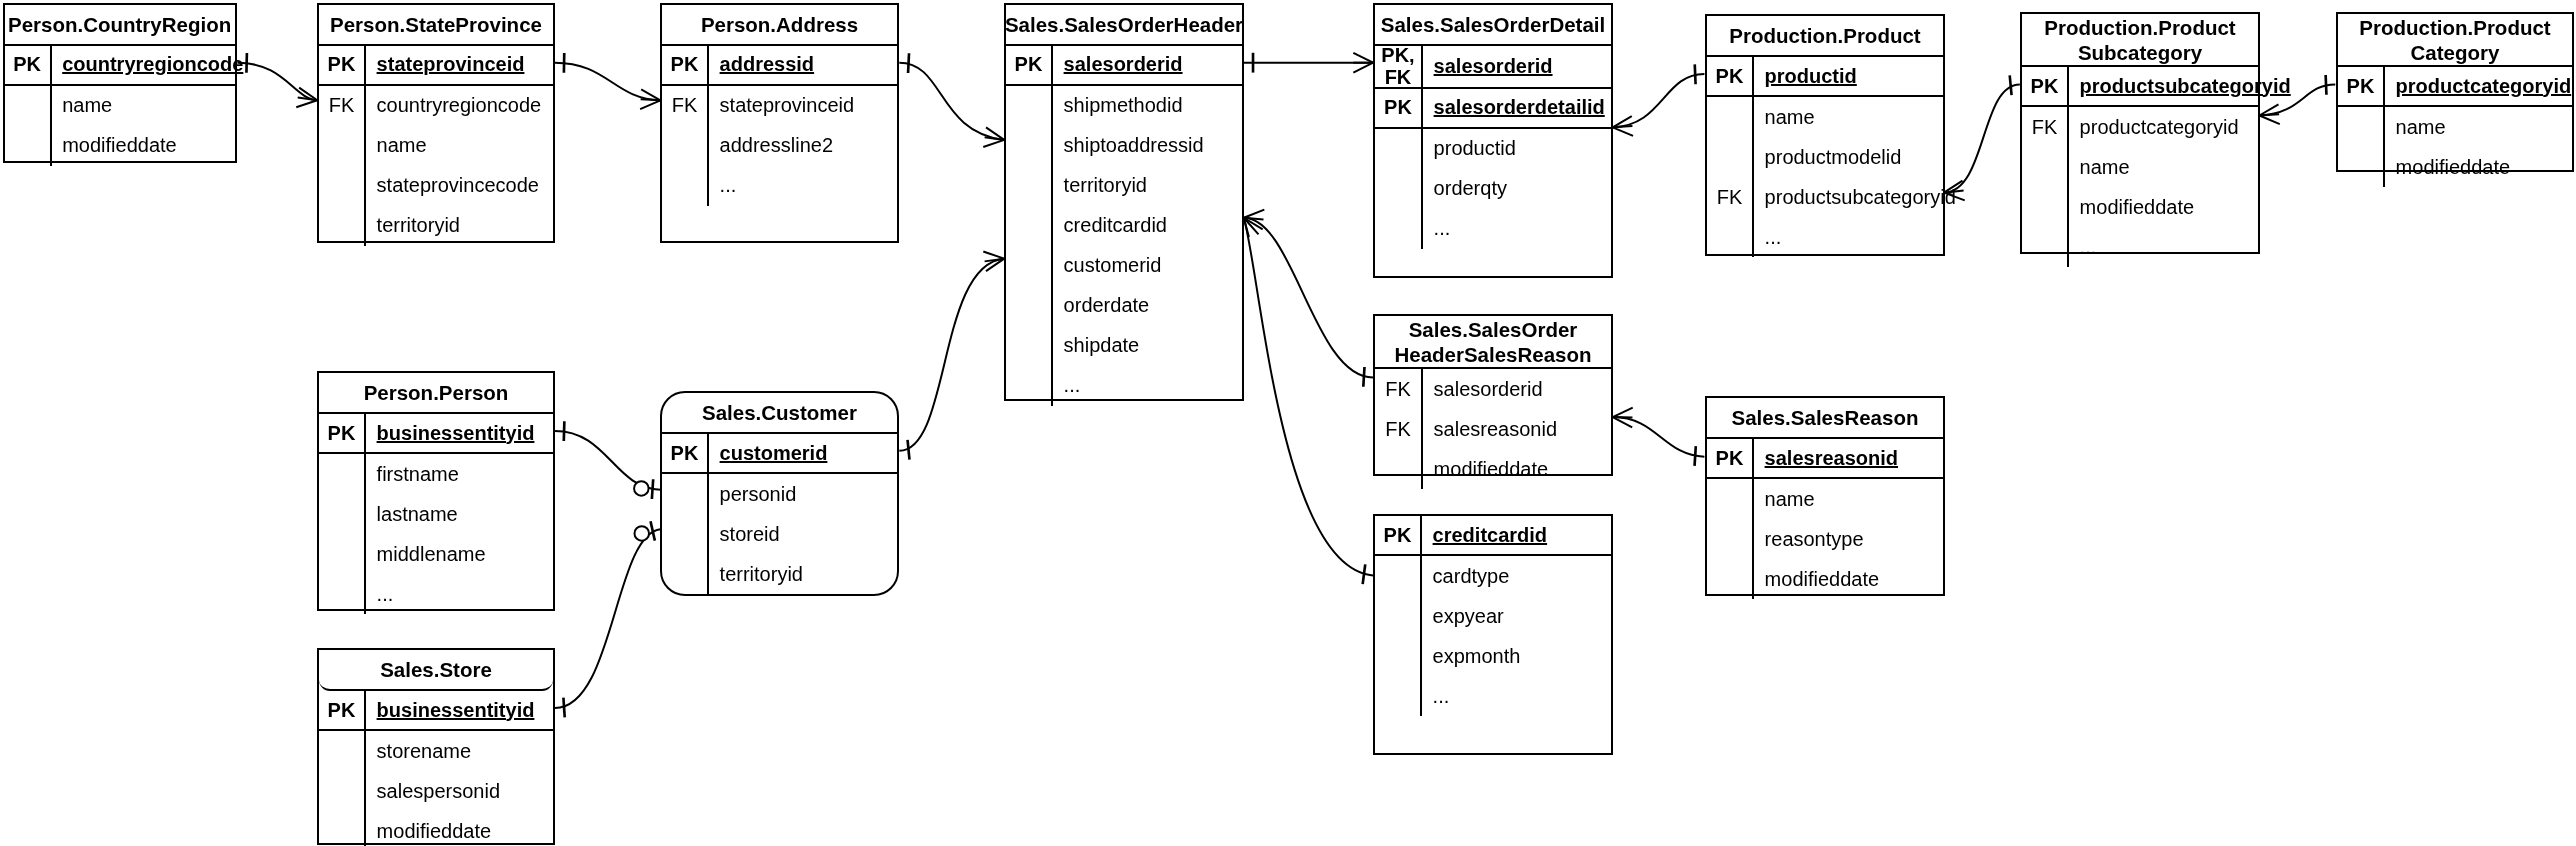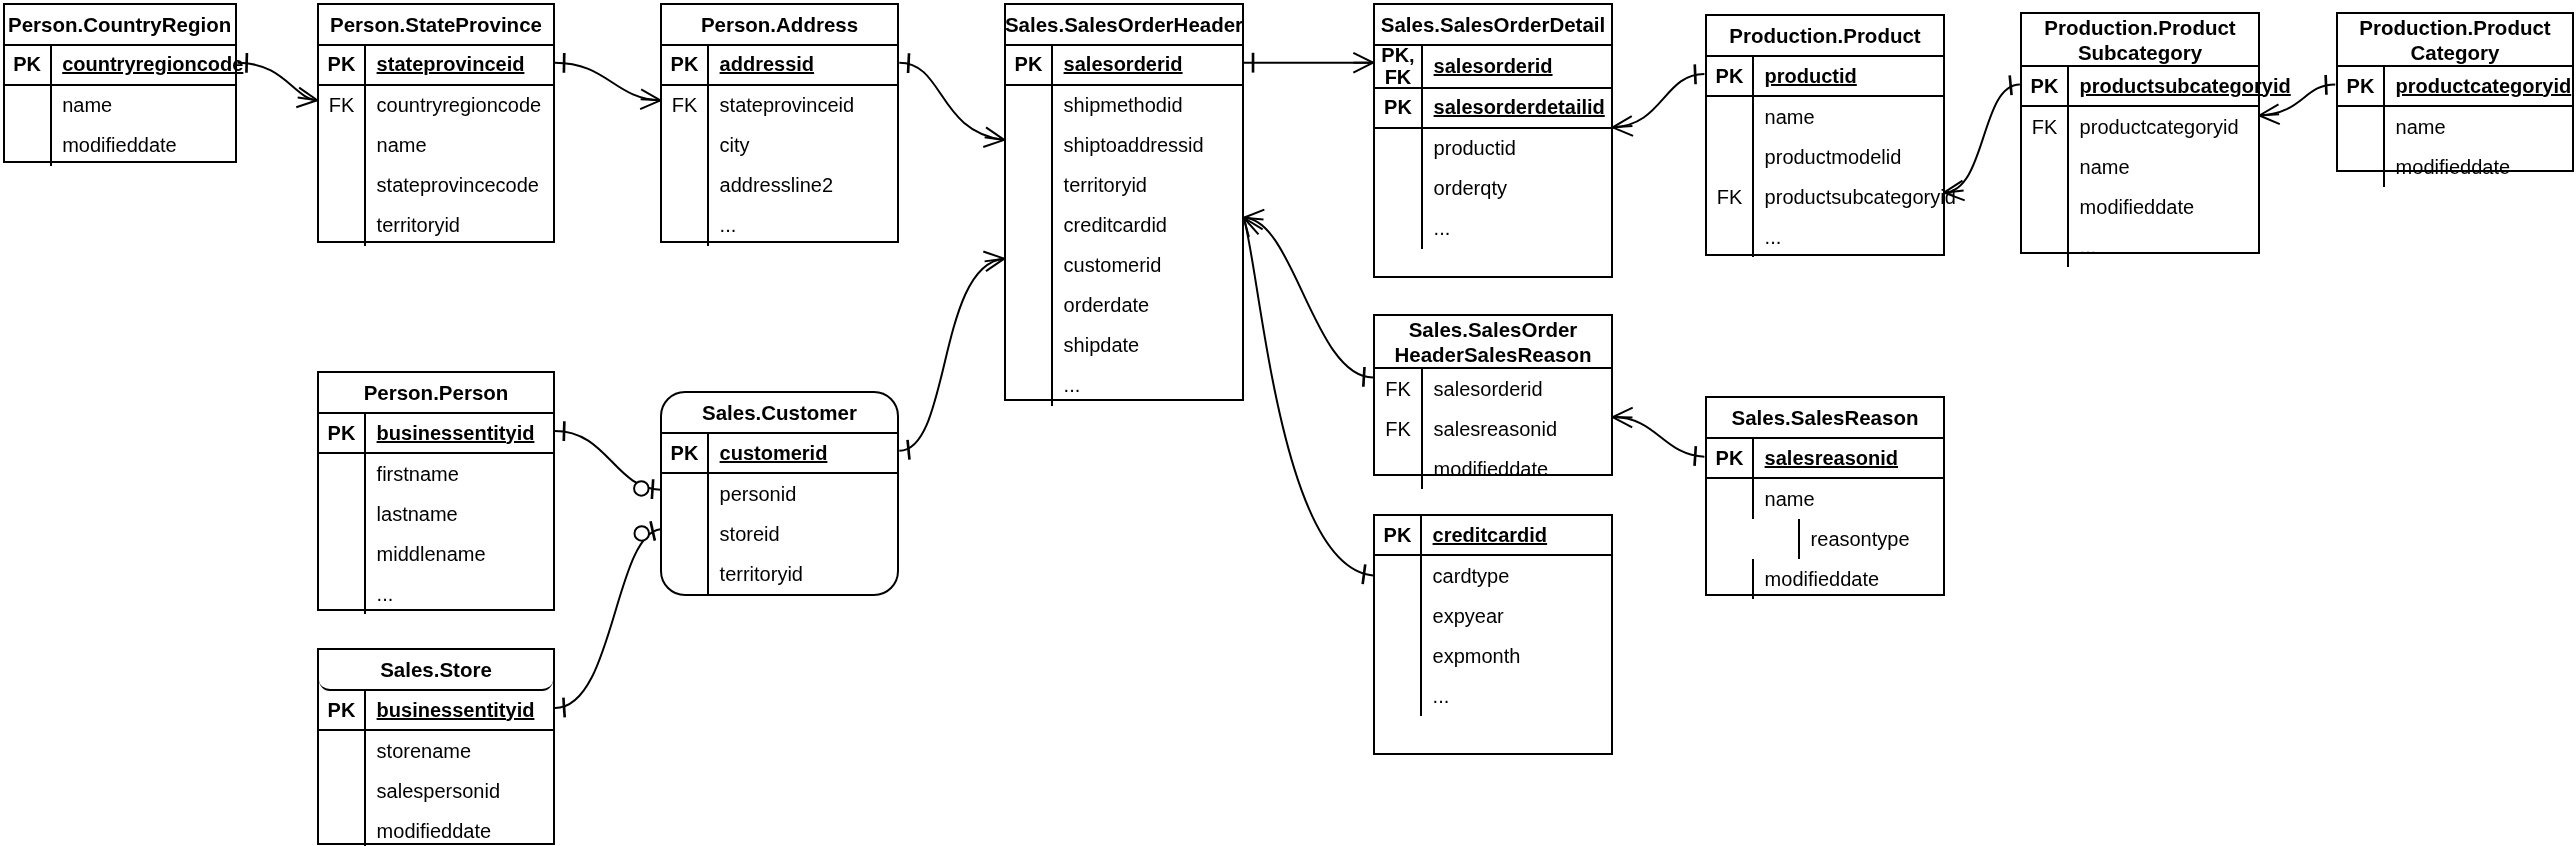--- a/index.html
+++ b/index.html
@@ -256,26 +256,20 @@
           <div class="attr-row" style="height: 40px;">
             <div class="key-cell fk" style="width: 45px;">
               <span>FK</span>
             </div>
             <div class="name-cell">stateprovinceid</div>
           </div>
           <div class="attr-row" style="height: 40px;">
             <div class="key-cell " style="width: 45px;">
               <span></span>
             </div>
-            <div class="name-cell">city</div>
-          </div>
-          <div class="attr-row" style="height: 40px;">
-            <div class="key-cell " style="width: 45px;">
-              <span></span>
-            </div>
             <div class="name-cell">addressline2</div>
           </div>
           <div class="attr-row" style="height: 40px;">
             <div class="key-cell " style="width: 45px;">
               <span></span>
             </div>
             <div class="name-cell">...</div>
           </div>
         </div>
       </div>
@@ -611,21 +605,21 @@
             <div class="name-cell pkname">salesreasonid</div>
           </div>
         </div>
         <div class="ent-section">
           <div class="attr-row" style="height: 40px;">
             <div class="key-cell " style="width: 45px;">
               <span></span>
             </div>
             <div class="name-cell">name</div>
           </div>
-          <div class="attr-row" style="height: 40px; padding-left: 46px;">
+          <div class="attr-row" style="height: 40px;">
             <div class="key-cell " style="width: 45px;">
               <span></span>
             </div>
             <div class="name-cell">reasontype</div>
           </div>
           <div class="attr-row" style="height: 40px;">
             <div class="key-cell " style="width: 45px;">
               <span></span>
             </div>
             <div class="name-cell">modifieddate</div>

